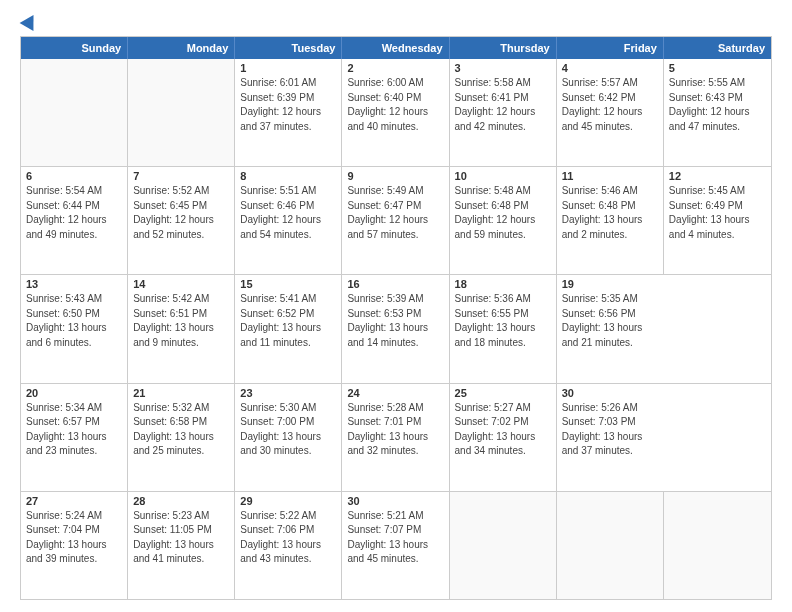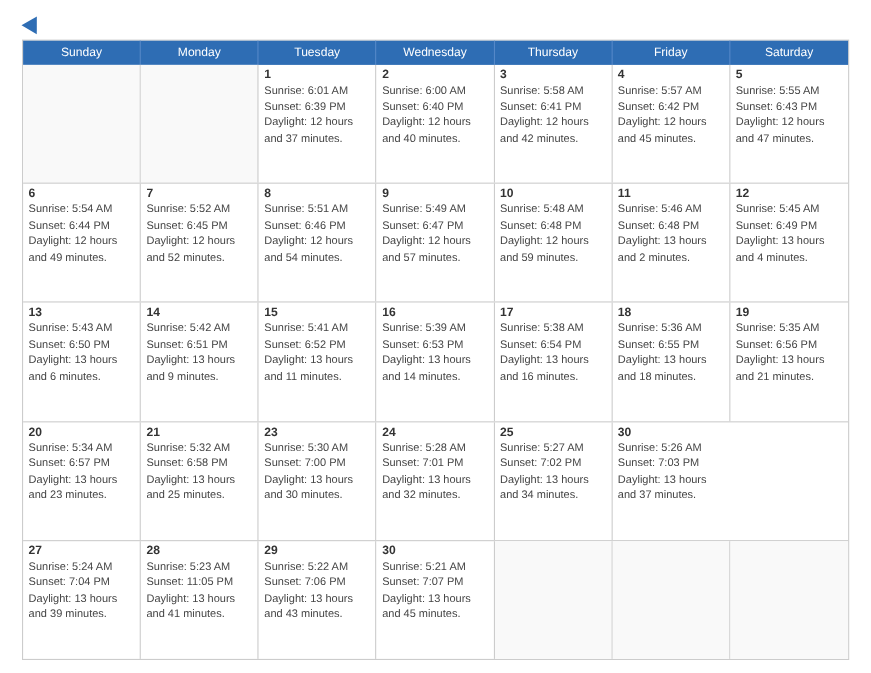--- a/index.html
+++ b/index.html
@@ -67,24 +67,24 @@
       border: 1px solid #ccc;
     }
     .cal-header {
       display: grid;
       grid-template-columns: repeat(7, 1fr);
       background: #2e6db4;
     }
     .cal-header-cell {
       color: #fff;
       font-size: 11px;
-      font-weight: normal;
+      font-weight: bold;
       padding: 5px 6px;
       border-right: 1px solid #5588c8;
-      text-align: center;
+      text-align: right;
     }
     .cal-header-cell:last-child { border-right: none; }
     .cal-body {
       flex: 1;
       display: flex;
       flex-direction: column;
     }
     .cal-row {
       display: grid;
       grid-template-columns: repeat(7, 1fr);
@@ -242,26 +242,20 @@
 Sunset: 6:52 PM
 Daylight: 13 hours and 11 minutes.</div>
           </div>
           <div class="cal-cell">
             <div class="day-num">16</div>
             <div class="day-info" style="white-space: pre-line;">Sunrise: 5:39 AM
 Sunset: 6:53 PM
 Daylight: 13 hours and 14 minutes.</div>
           </div>
           <div class="cal-cell">
-            <div class="day-num">17</div>
-            <div class="day-info" style="white-space: pre-line;">Sunrise: 5:38 AM
-Sunset: 6:54 PM
-Daylight: 13 hours and 16 minutes.</div>
-          </div>
-          <div class="cal-cell">
             <div class="day-num">18</div>
             <div class="day-info" style="white-space: pre-line;">Sunrise: 5:36 AM
 Sunset: 6:55 PM
 Daylight: 13 hours and 18 minutes.</div>
           </div>
           <div class="cal-cell">
             <div class="day-num">19</div>
             <div class="day-info" style="white-space: pre-line;">Sunrise: 5:35 AM
 Sunset: 6:56 PM
 Daylight: 13 hours and 21 minutes.</div>

